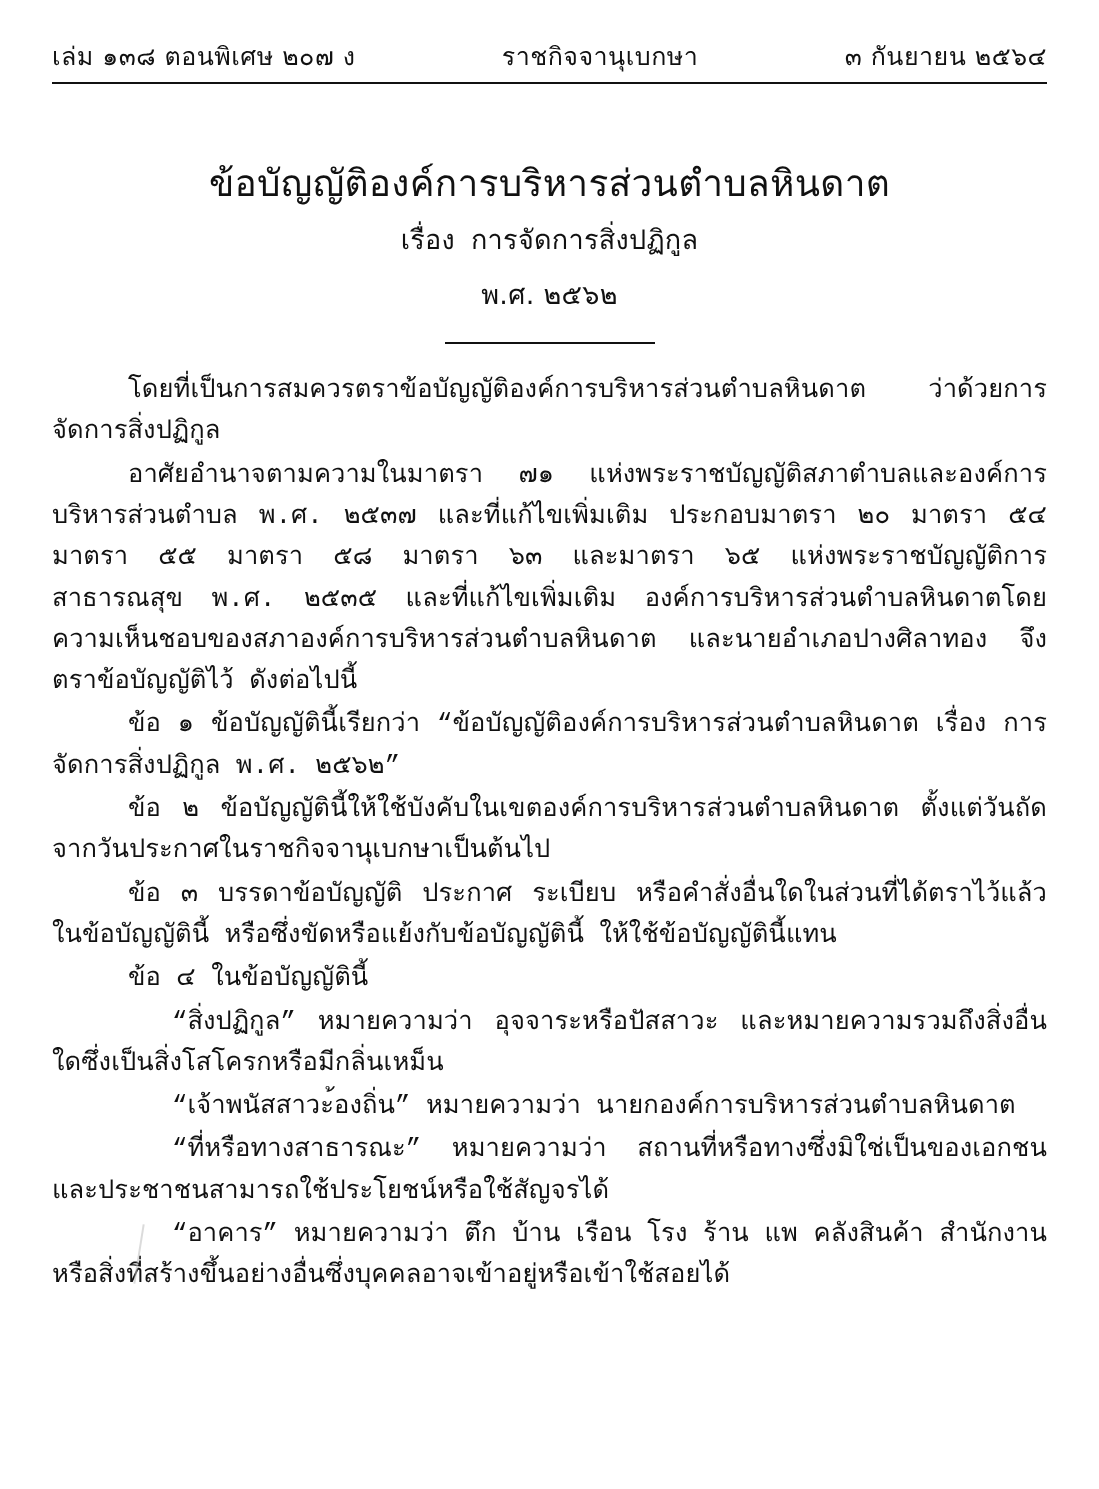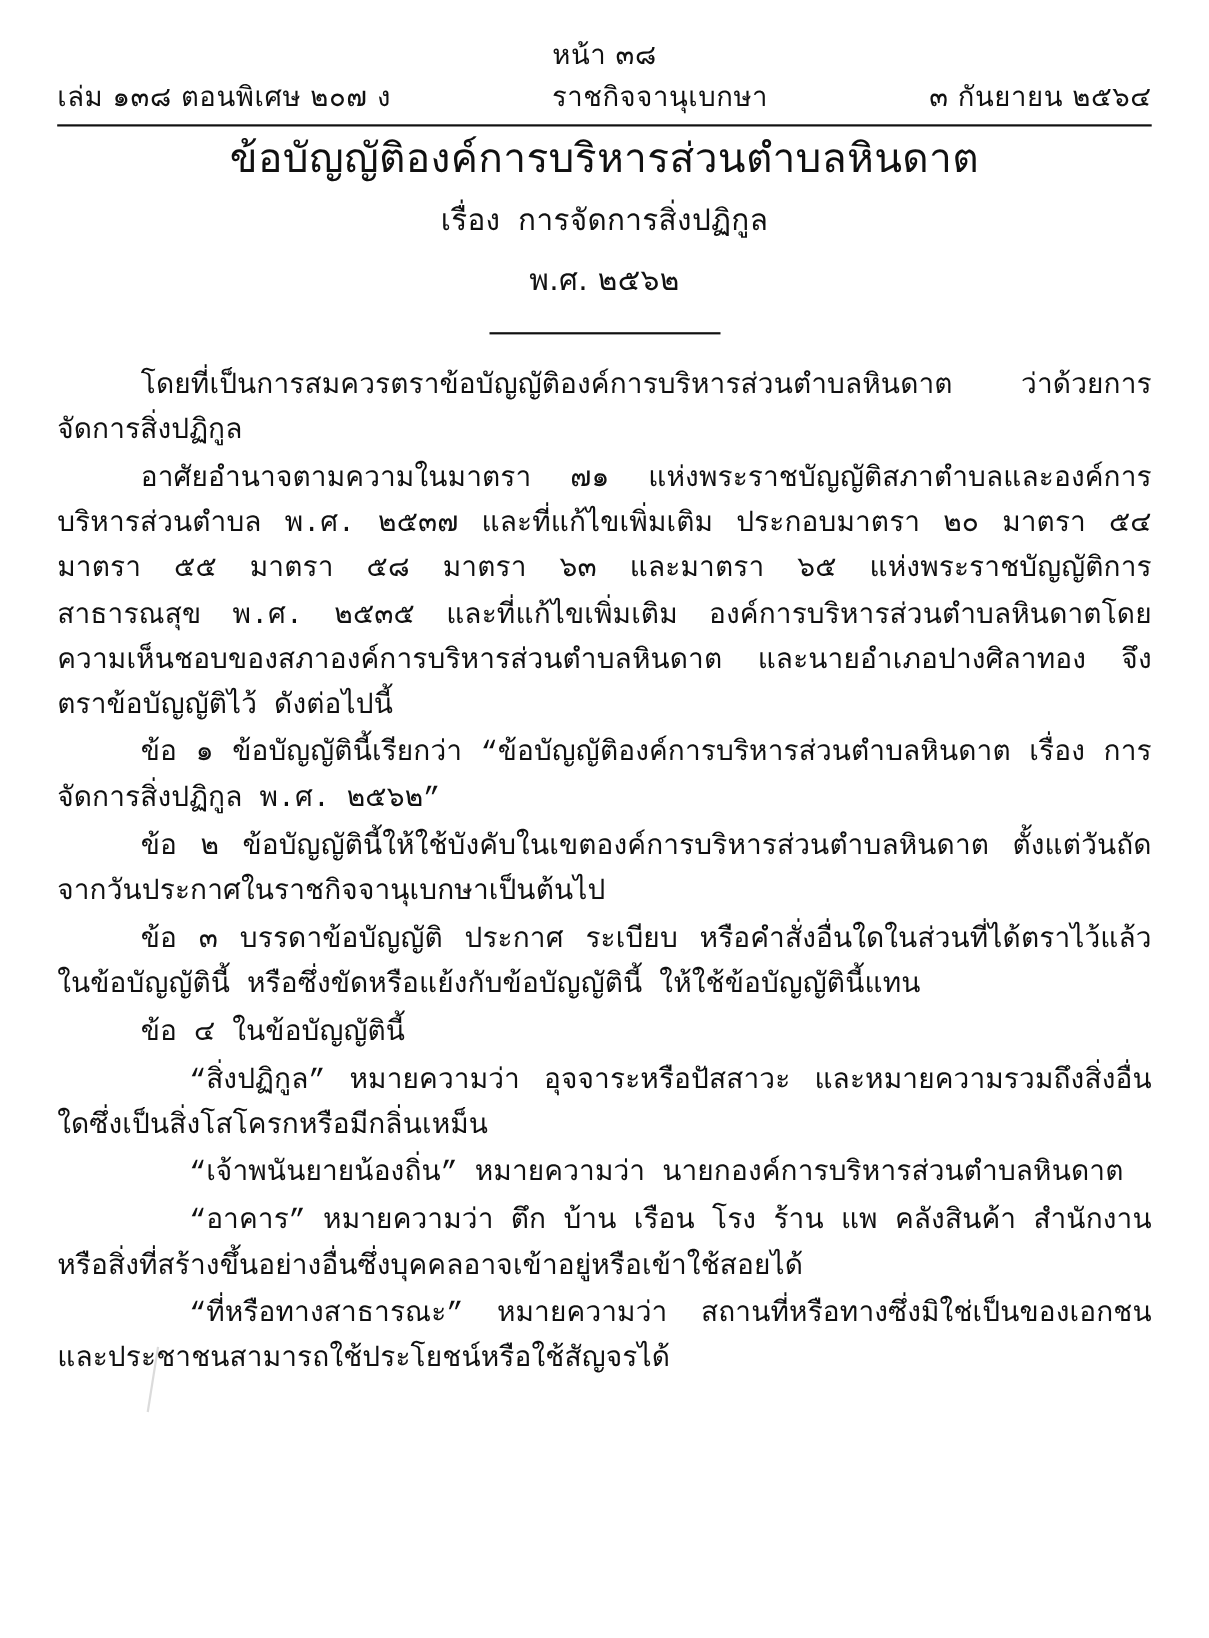--- a/index.html
+++ b/index.html
@@ -56,20 +56,21 @@
   .rule {
     border: none;
     border-top: 2px solid #111;
     margin: 6px 0 0 0;
     width: 100%;
   }
 
   
   .title-block {
     text-align: center;
+    margin-top: 38px;
   }
   .doc-title {
     font-size: 37px;
     line-height: 1.3;
     letter-spacing: 0.3px;
   }
   .doc-subtitle {
     font-size: 27px;
     margin-top: 10px;
     letter-spacing: 0.3px;
@@ -113,21 +114,20 @@
     pointer-events: none;
   }
   .mark-1 { left: 138px; top: 1224px; width: 2px; height: 60px; transform: rotate(9deg); }
 </style>
 </head>
 <body>
 
 <div class="page">
 
   <div class="running-head">
-    <div class="rh-center-top">หน้า ๓๘</div>
     <div class="rh-row">
       <div class="rh-left">เล่ม ๑๓๘ ตอนพิเศษ ๒๐๗ ง</div>
       <div class="rh-center">ราชกิจจานุเบกษา</div>
       <div class="rh-right">๓ กันยายน ๒๕๖๔</div>
     </div>
     <hr class="rule">
   </div>
 
   <div class="title-block">
     <div class="doc-title">ข้อบัญญัติองค์การบริหารส่วนตำบลหินดาต</div>
@@ -157,20 +157,20 @@
       <span class="nowrap">ข้อ ๓</span>
       <span>บรรดาข้อบัญญัติ ประกาศ ระเบียบ หรือคำสั่งอื่นใดในส่วนที่ได้ตราไว้แล้วในข้อบัญญัตินี้ หรือซึ่งขัดหรือแย้งกับข้อบัญญัตินี้ ให้ใช้ข้อบัญญัตินี้แทน</span>
     </p>
 
     <p class="para indent-1">
       <span class="nowrap">ข้อ ๔</span>
       <span>ในข้อบัญญัตินี้</span>
     </p>
 
     <p class="para indent-2">“สิ่งปฏิกูล” หมายความว่า อุจจาระหรือปัสสาวะ และหมายความรวมถึงสิ่งอื่นใดซึ่งเป็นสิ่งโสโครกหรือมีกลิ่นเหม็น</p>
-    <p class="para indent-2">“เจ้าพนันยายน้องถิ่น” หมายความว่า นายกองค์การบริหารส่วนตำบลหินดาต</p>
+    <p class="para indent-2">“เจ้าพนัสสาวะ้องถิ่น” หมายความว่า นายกองค์การบริหารส่วนตำบลหินดาต</p>
+    <p class="para indent-2">“ที่หรือทางสาธารณะ” หมายความว่า สถานที่หรือทางซึ่งมิใช่เป็นของเอกชนและประชาชนสามารถใช้ประโยชน์หรือใช้สัญจรได้</p>
     <p class="para indent-2">“อาคาร” หมายความว่า ตึก บ้าน เรือน โรง ร้าน แพ คลังสินค้า สำนักงาน หรือสิ่งที่สร้างขึ้นอย่างอื่นซึ่งบุคคลอาจเข้าอยู่หรือเข้าใช้สอยได้</p>
-    <p class="para indent-2">“ที่หรือทางสาธารณะ” หมายความว่า สถานที่หรือทางซึ่งมิใช่เป็นของเอกชนและประชาชนสามารถใช้ประโยชน์หรือใช้สัญจรได้</p>
 
   </div>
 
   <div class="scan-mark mark-1"></div>
 </div>
 
 </body></html>

